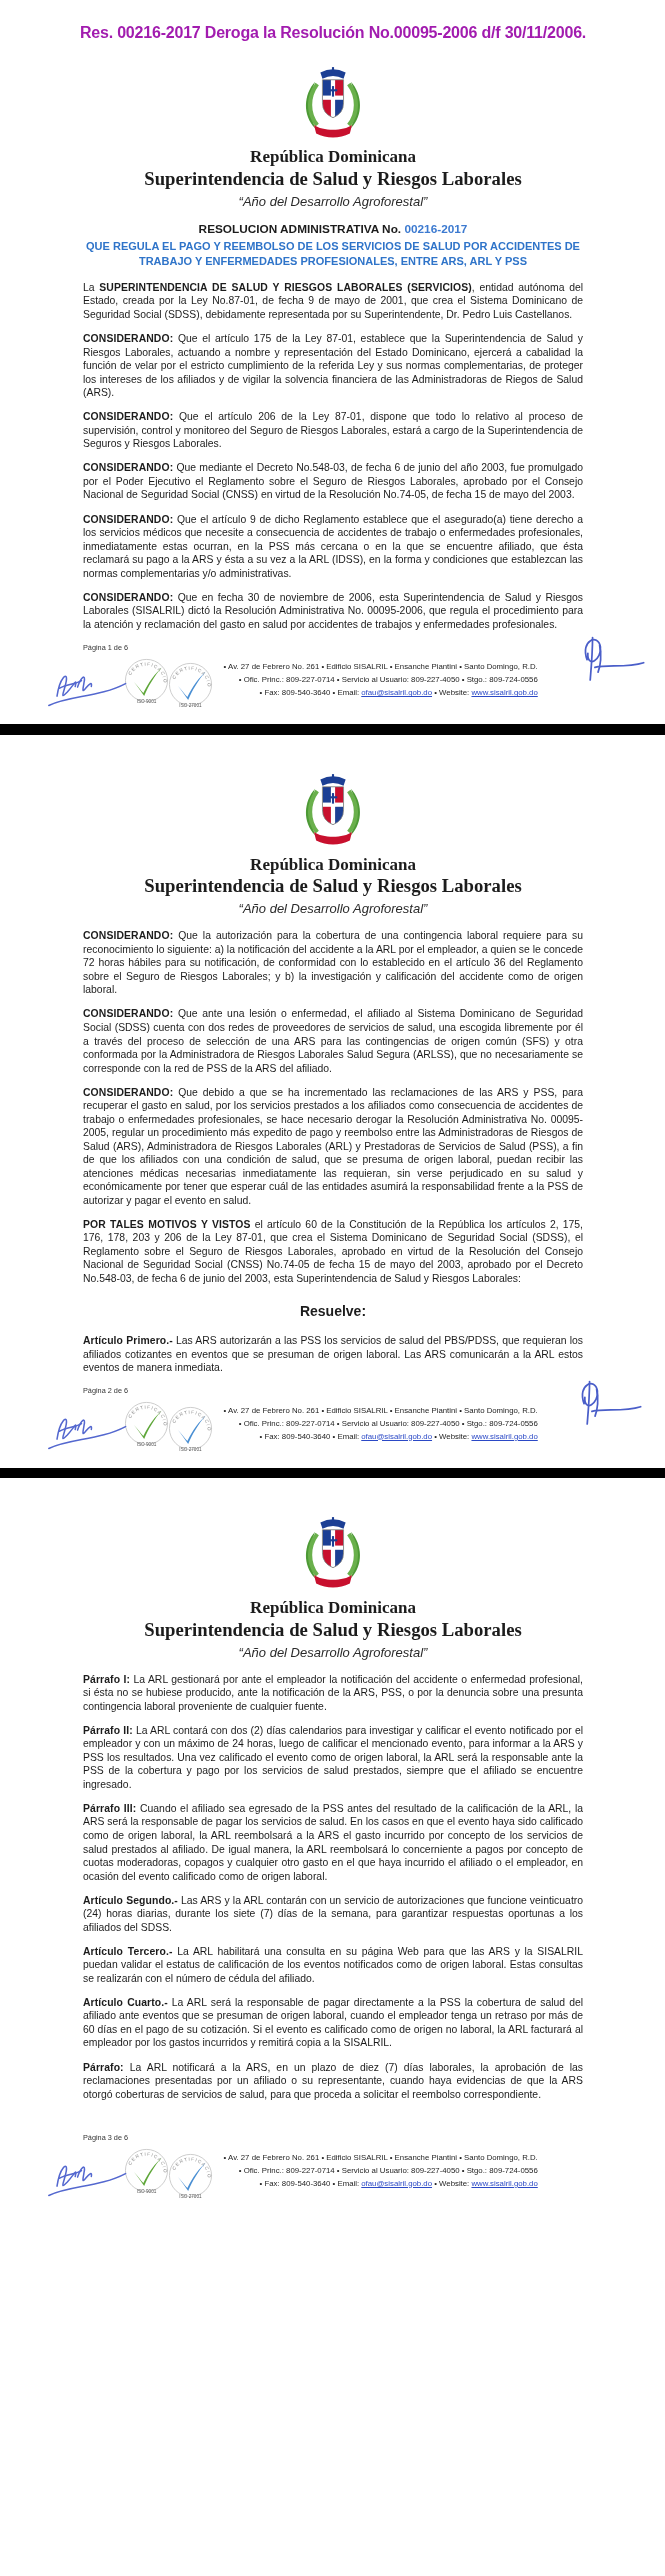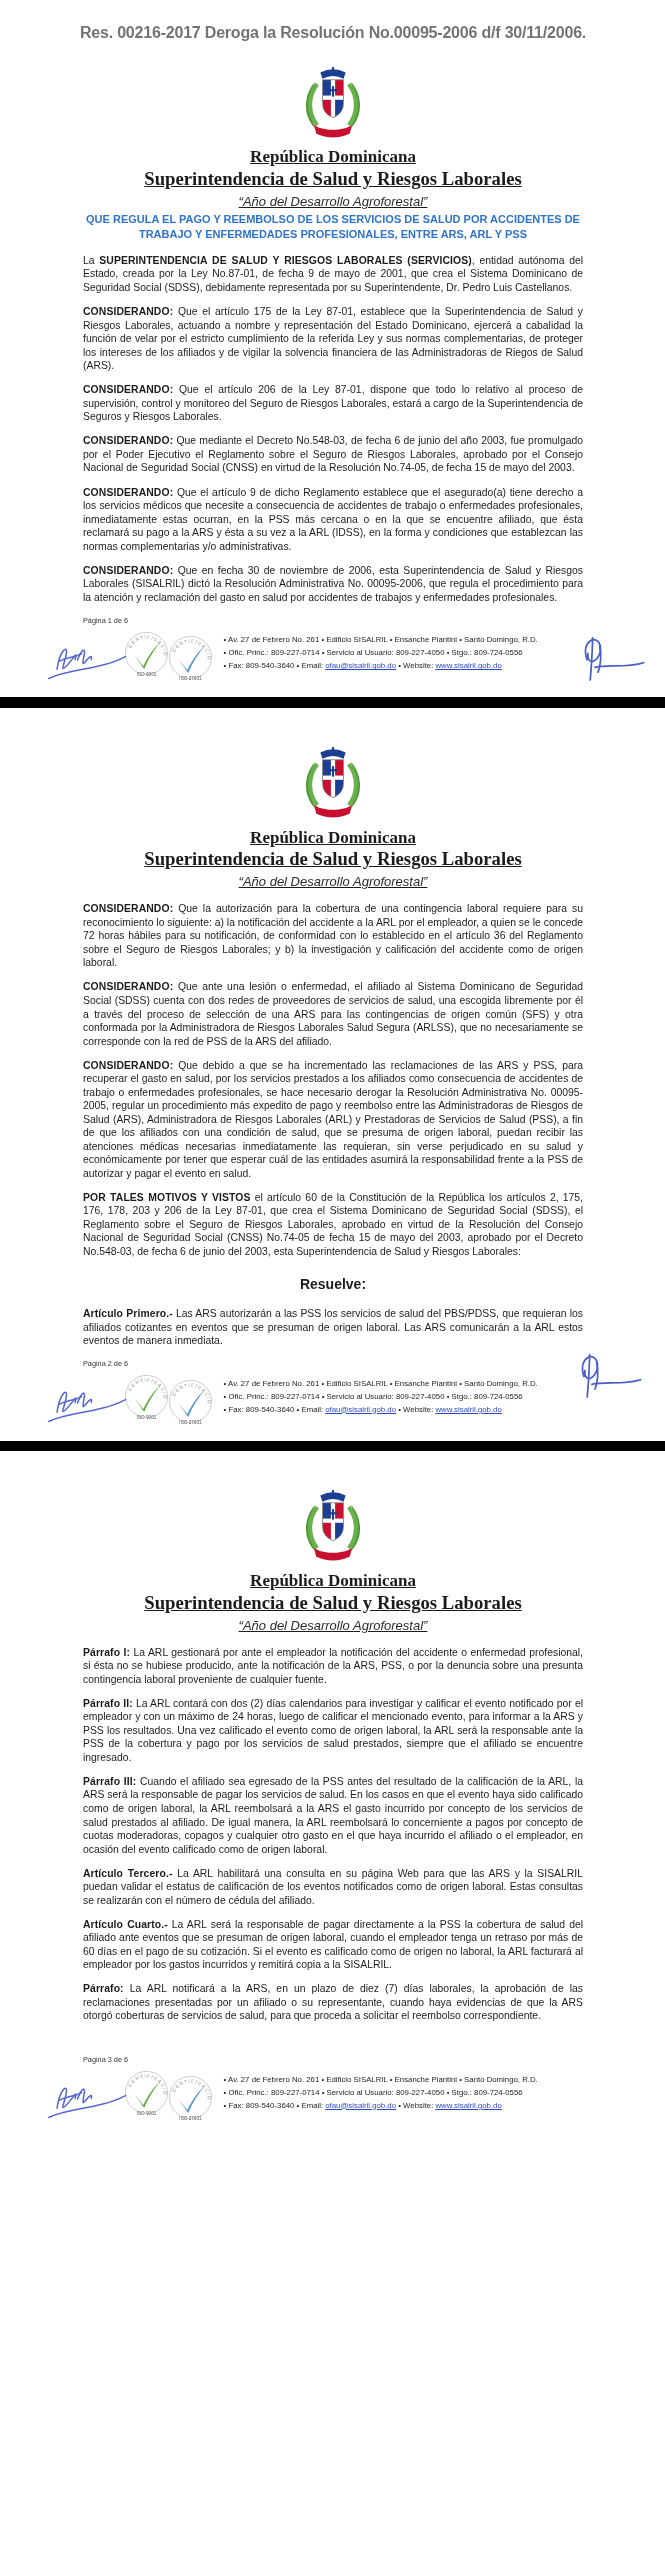--- a/index.html
+++ b/index.html
@@ -1,34 +1,34 @@
 <!DOCTYPE html>
 <html lang="es" style="font-size:13px"><head>
 <meta charset="utf-8">
 <style>
   html,body{margin:0;padding:0;background:#ffffff;}
   body{width:666px;font-family:"Liberation Sans",sans-serif;color:#1c1c1c;}
-  .banner{margin:24px 0 11.4px;text-align:center;font-size:16px;font-weight:bold;color:#737373;letter-spacing:-0.2px;}
+  .banner{margin:24px 0 11.4px;text-align:center;font-size:16px;font-weight:bold;color:#a21caf;letter-spacing:-0.2px;}
   .page{position:relative;padding:0 83px;box-sizing:border-box;}
-  .page-head{text-align:center;padding-top:11.4px;text-decoration:underline;}
+  .page-head{text-align:center;padding-top:11.4px;}
   .page2 .page-head,.page3 .page-head{padding-top:37px;}
   .coat{width:70px;height:78px;display:inline-block;}
   .country{font-family:"Liberation Serif",serif;font-weight:bold;font-size:17px;margin-top:1.6px;}
   .org{font-family:"Liberation Serif",serif;font-weight:bold;font-size:18.7px;margin-top:0.8px;}
   .motto{font-style:italic;font-size:13px;color:#2a2a2a;margin-top:4px;}
   .res-line{text-align:center;font-weight:bold;font-size:11.8px;margin-top:13px;}
   .res-num{color:#3c7ad0;}
   .res-sub{text-align:center;font-weight:bold;font-size:11px;color:#2f74c9;max-width:520px;margin:3.2px auto 0;line-height:1.3;}
   .body-text{margin-top:13px;}
   .para{font-size:10.4px;line-height:1.3;text-align:justify;margin:0 0 10.6px;}
   .para b{letter-spacing:0.1px;}
   .resolve{text-align:center;font-weight:bold;font-size:14px;margin:18px 0 14.6px;}
   .pagelabel{text-align:left;font-size:7.3px;color:#333;margin:11.4px -32px 3.2px 0;}
   .page3 .pagelabel{margin-top:32px;}
-  .footer{display:flex;align-items:flex-start;margin:4.9px 0 0 -39px;}
+  .footer{display:flex;align-items:flex-start;margin:4.9px 0 0 -39px;text-align:right;}
   .sig-left{width:84px;height:44px;margin:8px -4.9px 0 0;transform:rotate(-6deg);flex:none;}
   .badge{width:47px;height:50px;flex:none;}
   .badge+.badge{margin-left:-3.2px;margin-top:4.9px;}
   .contact{margin-left:9.7px;font-size:7.8px;line-height:1.65;color:#1d1d1d;padding-top:4.9px;}
   .link{color:#2b49c6;text-decoration:underline;cursor:pointer;}
   .separator{height:10.6px;background:#000;width:666px;margin-top:8px;}
   .monogram{position:absolute;width:81px;height:54px;}
   .page1 .monogram{top:578px;right:18px;}
   .page2 .monogram{top:640px;right:21px;}
   .page1{padding-bottom:4.9px;}
@@ -110,20 +110,21 @@
       <use href="#sym-monogram"></use>
     </svg>
   <div class="page-head">
     <svg class="coat" viewBox="0 0 86 96" width="70" height="78">
         <use href="#sym-coat"></use>
       </svg>
     <div class="country">República Dominicana</div>
     <div class="org">Superintendencia de Salud y Riesgos Laborales</div>
     <div class="motto">“Año del Desarrollo Agroforestal”</div>
   </div>
+  <div class="res-line"><span>RESOLUCION ADMINISTRATIVA No. </span><span class="res-num">00216-2017</span></div>
   <div class="res-sub">QUE REGULA EL PAGO Y REEMBOLSO DE LOS SERVICIOS DE SALUD POR ACCIDENTES DE TRABAJO Y ENFERMEDADES PROFESIONALES, ENTRE ARS, ARL Y PSS</div>
 
   <div class="body-text">
     <p class="para"><span>La </span><b>SUPERINTENDENCIA DE SALUD Y RIESGOS LABORALES (SERVICIOS)</b><span>, entidad autónoma del Estado, creada por la Ley No.87-01, de fecha 9 de mayo de 2001, que crea el Sistema Dominicano de Seguridad Social (SDSS), debidamente representada por su Superintendente, Dr. Pedro Luis Castellanos.</span></p>
     <p class="para"><b>CONSIDERANDO:</b><span> Que el artículo 175 de la Ley 87-01, establece que la Superintendencia de Salud y Riesgos Laborales, actuando a nombre y representación del Estado Dominicano, ejercerá a cabalidad la función de velar por el estricto cumplimiento de la referida Ley y sus normas complementarias, de proteger los intereses de los afiliados y de vigilar la solvencia financiera de las Administradoras de Riegos de Salud (ARS).</span></p>
     <p class="para"><b>CONSIDERANDO:</b><span> Que el artículo 206 de la Ley 87-01, dispone que todo lo relativo al proceso de supervisión, control y monitoreo del Seguro de Riesgos Laborales, estará a cargo de la Superintendencia de Seguros y Riesgos Laborales.</span></p>
     <p class="para"><b>CONSIDERANDO:</b><span> Que mediante el Decreto No.548-03, de fecha 6 de junio del año 2003, fue promulgado por el Poder Ejecutivo el Reglamento sobre el Seguro de Riesgos Laborales, aprobado por el Consejo Nacional de Seguridad Social (CNSS) en virtud de la Resolución No.74-05, de fecha 15 de mayo del 2003.</span></p>
     <p class="para"><b>CONSIDERANDO:</b><span> Que el artículo 9 de dicho Reglamento establece que el asegurado(a) tiene derecho a los servicios médicos que necesite a consecuencia de accidentes de trabajo o enfermedades profesionales, inmediatamente estas ocurran, en la PSS más cercana o en la que se encuentre afiliado, que ésta reclamará su pago a la ARS y ésta a su vez a la ARL (IDSS), en la forma y condiciones que establezcan las normas complementarias y/o administrativas.</span></p>
     <p class="para"><b>CONSIDERANDO:</b><span> Que en fecha 30 de noviembre de 2006, esta Superintendencia de Salud y Riesgos Laborales (SISALRIL) dictó la Resolución Administrativa No. 00095-2006, que regula el procedimiento para la atención y reclamación del gasto en salud por accidentes de trabajos y enfermedades profesionales.</span></p>
   </div>
@@ -199,20 +200,21 @@
       </svg>
     <div class="country">República Dominicana</div>
     <div class="org">Superintendencia de Salud y Riesgos Laborales</div>
     <div class="motto">“Año del Desarrollo Agroforestal”</div>
   </div>
 
   <div class="body-text">
     <p class="para"><b>Párrafo I:</b><span> La ARL gestionará por ante el empleador la notificación del accidente o enfermedad profesional, si ésta no se hubiese producido, ante la notificación de la ARS, PSS, o por la denuncia sobre una presunta contingencia laboral proveniente de cualquier fuente.</span></p>
     <p class="para"><b>Párrafo II:</b><span> La ARL contará con dos (2) días calendarios para investigar y calificar el evento notificado por el empleador y con un máximo de 24 horas, luego de calificar el mencionado evento, para informar a la ARS y PSS los resultados. Una vez calificado el evento como de origen laboral, la ARL será la responsable ante la PSS de la cobertura y pago por los servicios de salud prestados, siempre que el afiliado se encuentre ingresado.</span></p>
     <p class="para"><b>Párrafo III:</b><span> Cuando el afiliado sea egresado de la PSS antes del resultado de la calificación de la ARL, la ARS será la responsable de pagar los servicios de salud. En los casos en que el evento haya sido calificado como de origen laboral, la ARL reembolsará a la ARS el gasto incurrido por concepto de los servicios de salud prestados al afiliado. De igual manera, la ARL reembolsará lo concerniente a pagos por concepto de cuotas moderadoras, copagos y cualquier otro gasto en el que haya incurrido el afiliado o el empleador, en ocasión del evento calificado como de origen laboral.</span></p>
+    <p class="para"><b>Artículo Segundo.-</b><span> Las ARS y la ARL contarán con un servicio de autorizaciones que funcione veinticuatro (24) horas diarias, durante los siete (7) días de la semana, para garantizar respuestas oportunas a los afiliados del SDSS.</span></p>
     <p class="para"><b>Artículo Tercero.-</b><span> La ARL habilitará una consulta en su página Web para que las ARS y la SISALRIL puedan validar el estatus de calificación de los eventos notificados como de origen laboral. Estas consultas se realizarán con el número de cédula del afiliado.</span></p>
     <p class="para"><b>Artículo Cuarto.-</b><span> La ARL será la responsable de pagar directamente a la PSS la cobertura de salud del afiliado ante eventos que se presuman de origen laboral, cuando el empleador tenga un retraso por más de 60 días en el pago de su cotización. Si el evento es calificado como de origen no laboral, la ARL facturará al empleador por los gastos incurridos y remitirá copia a la SISALRIL.</span></p>
     <p class="para"><b>Párrafo:</b><span> La ARL notificará a la ARS, en un plazo de diez (7) días laborales, la aprobación de las reclamaciones presentadas por un afiliado o su representante, cuando haya evidencias de que la ARS otorgó coberturas de servicios de salud, para que proceda a solicitar el reembolso correspondiente.</span></p>
   </div>
 
   <div class="pagelabel">Página 3 de 6</div>
   <div class="footer">
     <svg class="sig-left" viewBox="0 0 104 54" width="84" height="44">
         <use href="#sym-sig-left"></use>
       </svg>

